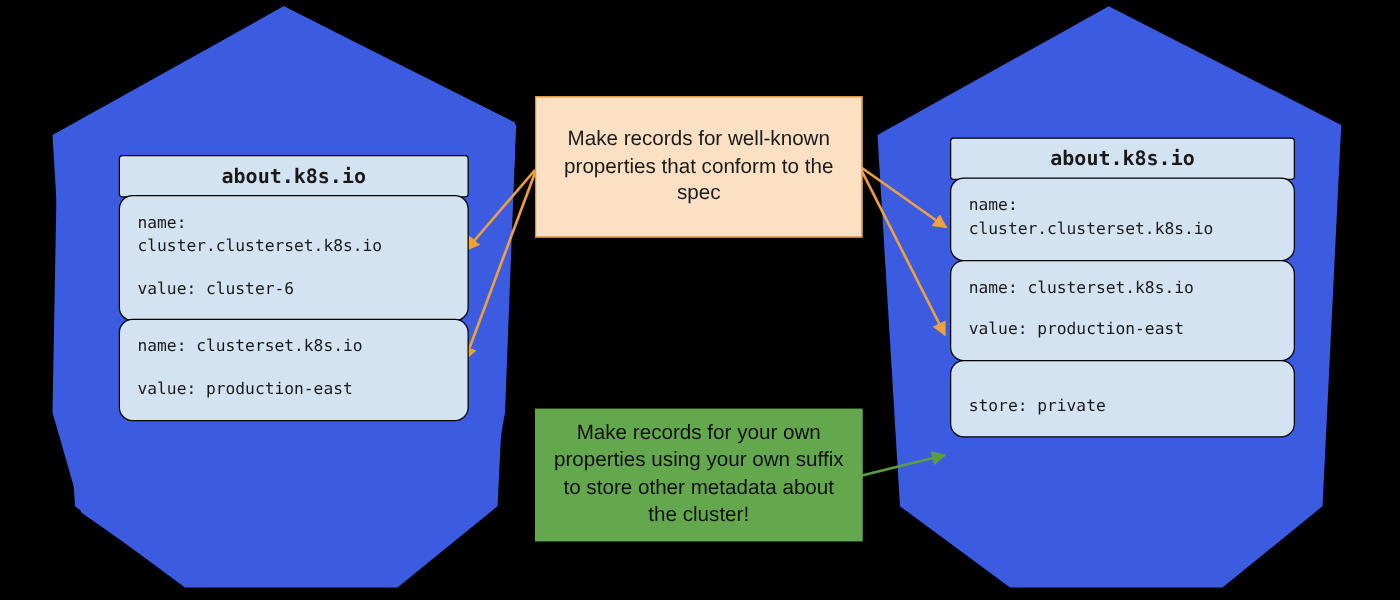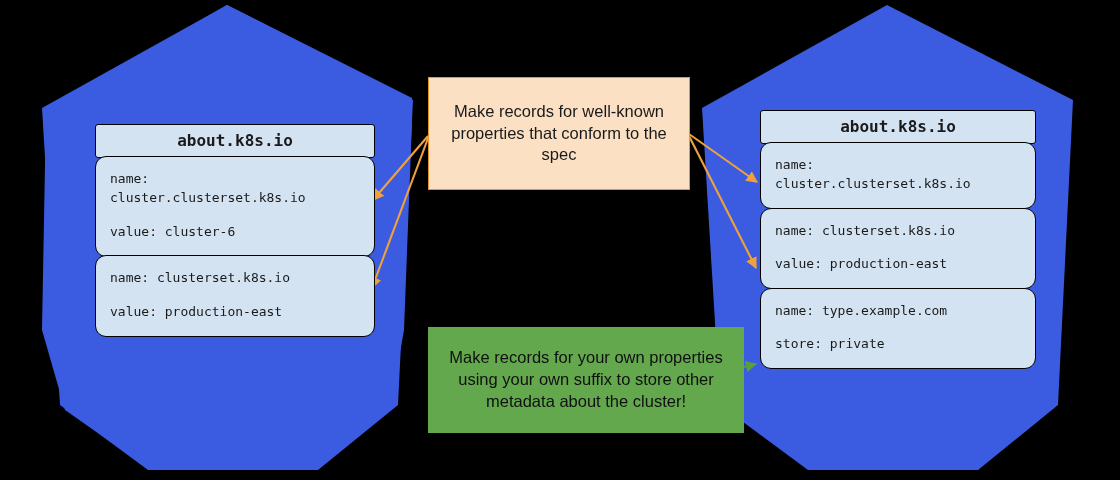--- a/index.html
+++ b/index.html
@@ -121,30 +121,29 @@
     <div class="stack-header">about.k8s.io</div>
     <div class="record-card">
       <div class="record-name">name:
 cluster.clusterset.k8s.io</div>
     </div>
     <div class="record-card">
       <div class="record-name">name: clusterset.k8s.io</div>
       <div class="record-value">value: production-east</div>
     </div>
     <div class="record-card">
-      <div class="record-name">name: type.example.com</div>
       <div class="record-value">store: private</div>
     </div>
   </div>
 
   <div class="callout callout-spec" style="left:428px; top:77px; width:262px; height:113px;">
     <span>Make records for well-known properties that conform to the spec</span>
   </div>
 
-  <div class="callout callout-own" style="left:428px; top:327px; width:316px; height:106px;">
+  <div class="callout callout-own" style="left:428px; top:327px; width:262px; height:106px;">
     <span>Make records for your own properties using your own suffix to store other metadata about the cluster!</span>
   </div>
 
   <svg id="arrow-svg" viewBox="0 0 1120 480" xmlns="http://www.w3.org/2000/svg">
     <defs>
       <marker id="arrowOrange" viewBox="0 0 10 10" refX="9" refY="5" markerWidth="5.5" markerHeight="5.5" orient="auto-start-reverse">
         <path d="M 0 0 L 10 5 L 0 10 z" fill="#F0A03C"></path>
       </marker>
       <marker id="arrowGreen" viewBox="0 0 10 10" refX="9" refY="5" markerWidth="5.5" markerHeight="5.5" orient="auto-start-reverse">
         <path d="M 0 0 L 10 5 L 0 10 z" fill="#5A9E3F"></path>

